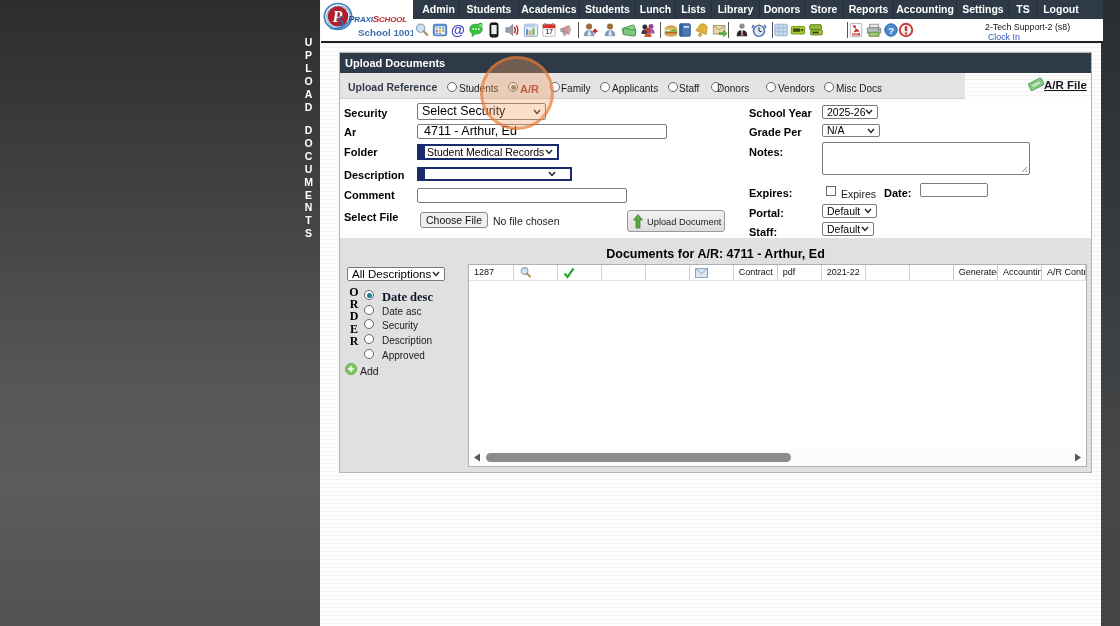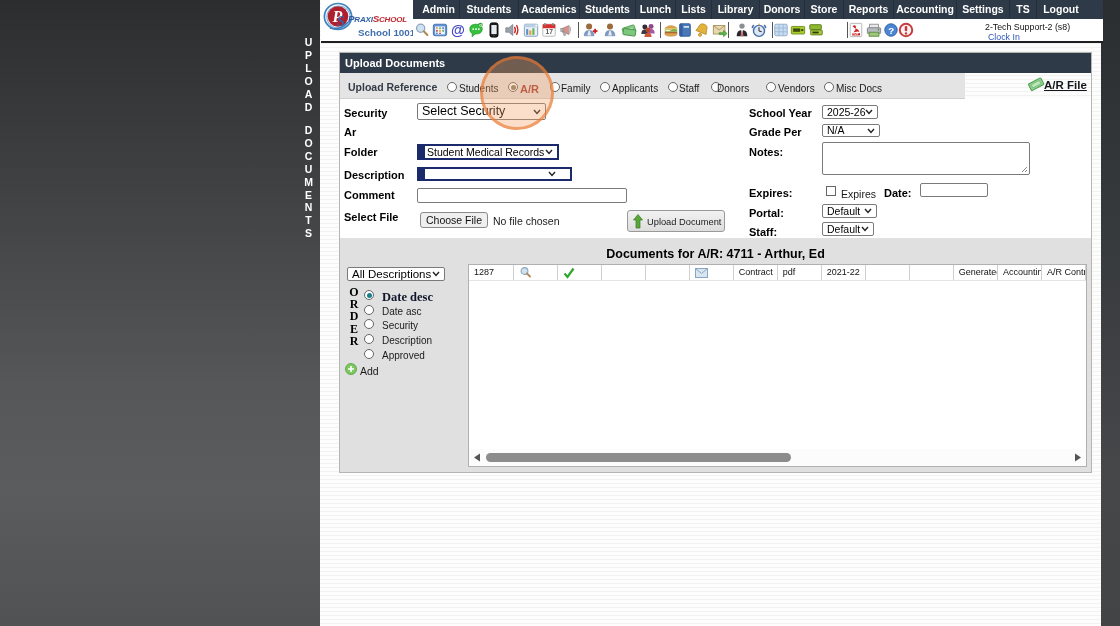--- a/index.html
+++ b/index.html
@@ -290,20 +290,21 @@
         </g>
       </svg>
     <span class="lbl" style="left:704px; top:6px; text-decoration:underline; color:#13161c; font-size:11.5px;">A/R File</span>
   </div>
   <div id="formarea" class="abs">
     <span class="lbl" style="left:4px; top:8px;">Security</span>
     <div class="sel" style="left:77px; top:4px; width:129px; height:17px; line-height:15px; font-size:12.5px;">Select Security<svg class="car" viewBox="0 0 8 6">
           <path d="M1 1 L4 4.5 L7 1" fill="none" stroke="#222" stroke-width="1.4"></path>
         </svg></div>
     <span class="lbl" style="left:4px; top:27px;">Ar</span>
+    <div class="inp" style="left:77px; top:25px; width:250px; height:15px; line-height:13px; padding-left:6px; font-size:12.5px;">4711 - Arthur, Ed</div>
     <span class="lbl" style="left:4px; top:47px;">Folder</span>
     <div class="sel navy" style="left:77px; top:45px; width:142px; height:16px; line-height:12px; padding-left:8px; font-size:10.5px;"><span class="navybar"></span>Student Medical Records<svg class="car" viewBox="0 0 8 6">
           <path d="M1 1 L4 4.5 L7 1" fill="none" stroke="#222" stroke-width="1.4"></path>
         </svg></div>
     <span class="lbl" style="left:4px; top:70px;">Description</span>
     <div class="sel navy" style="left:77px; top:68px; width:155px; height:14px;">
         <span class="navybar"></span>
         <svg class="car" viewBox="0 0 8 6" style="right:14px;">
           <path d="M1 1 L4 4.5 L7 1" fill="none" stroke="#222" stroke-width="1.4"></path>
         </svg>

